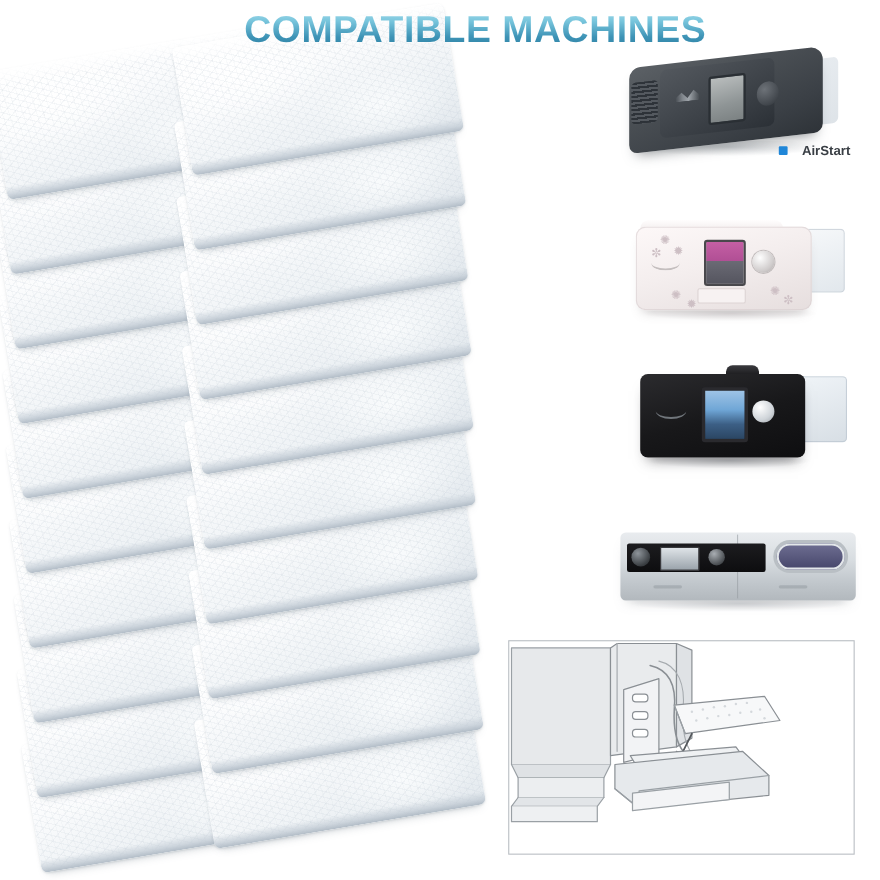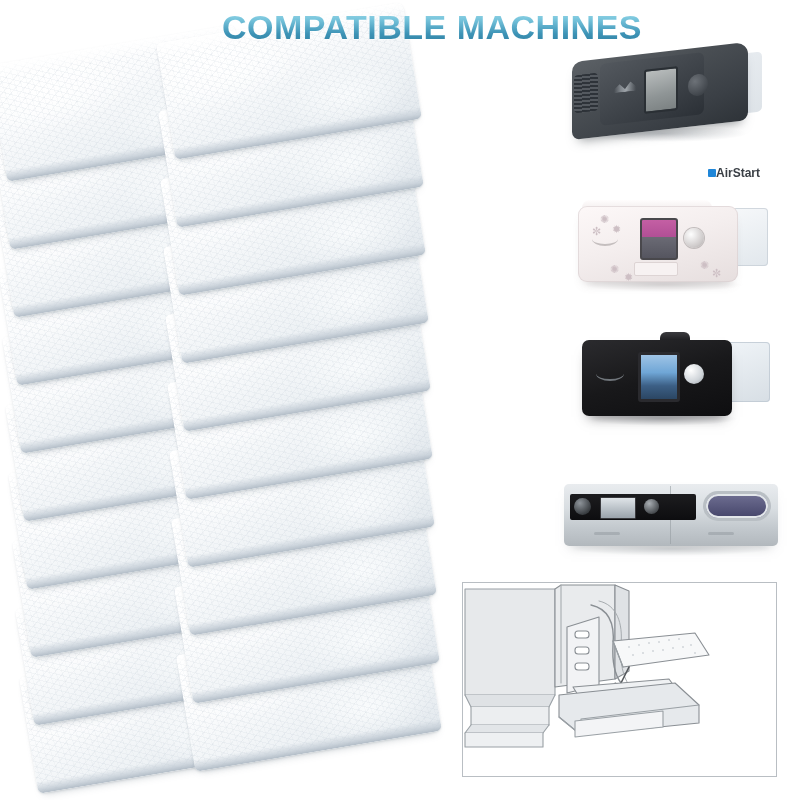--- a/index.html
+++ b/index.html
@@ -110,22 +110,22 @@
     position:absolute;left:168px;top:26px;width:46px;height:60px;
     background:linear-gradient(160deg,rgba(228,233,238,.85),rgba(200,209,217,.6));
     border-radius:5px;transform:skewY(-6.5deg);
   }
   .m1-shadow{
     position:absolute;left:30px;top:100px;width:170px;height:14px;
     background:radial-gradient(ellipse at 50% 40%, rgba(120,128,136,.35), rgba(255,255,255,0) 70%);
   }
   #airstart-label{
     position:absolute;left:160px;top:102px;
-    display:flex;align-items:center;gap:0;
-    font-size:12px;font-weight:700;color:#3a3f45;margin-top:36px;
+    display:flex;align-items:center;gap:13px;
+    font-size:12px;font-weight:700;color:#3a3f45;
   }
   #airstart-label .sq{width:8px;height:8px;background:#1f86d8;border-radius:1px;display:inline-block;}
 
   
   #machine-pink{left:548px;top:188px;width:230px;height:118px;}
   .m2-body{
     position:absolute;left:30px;top:18px;width:160px;height:76px;
     background:linear-gradient(165deg,#fdf8f8 0%,#f4eeee 45%,#e6dede 100%);
     border-radius:9px;
     box-shadow:0 7px 11px -7px rgba(120,110,112,.45), 0 0 0 1px rgba(215,205,207,.6) inset;

